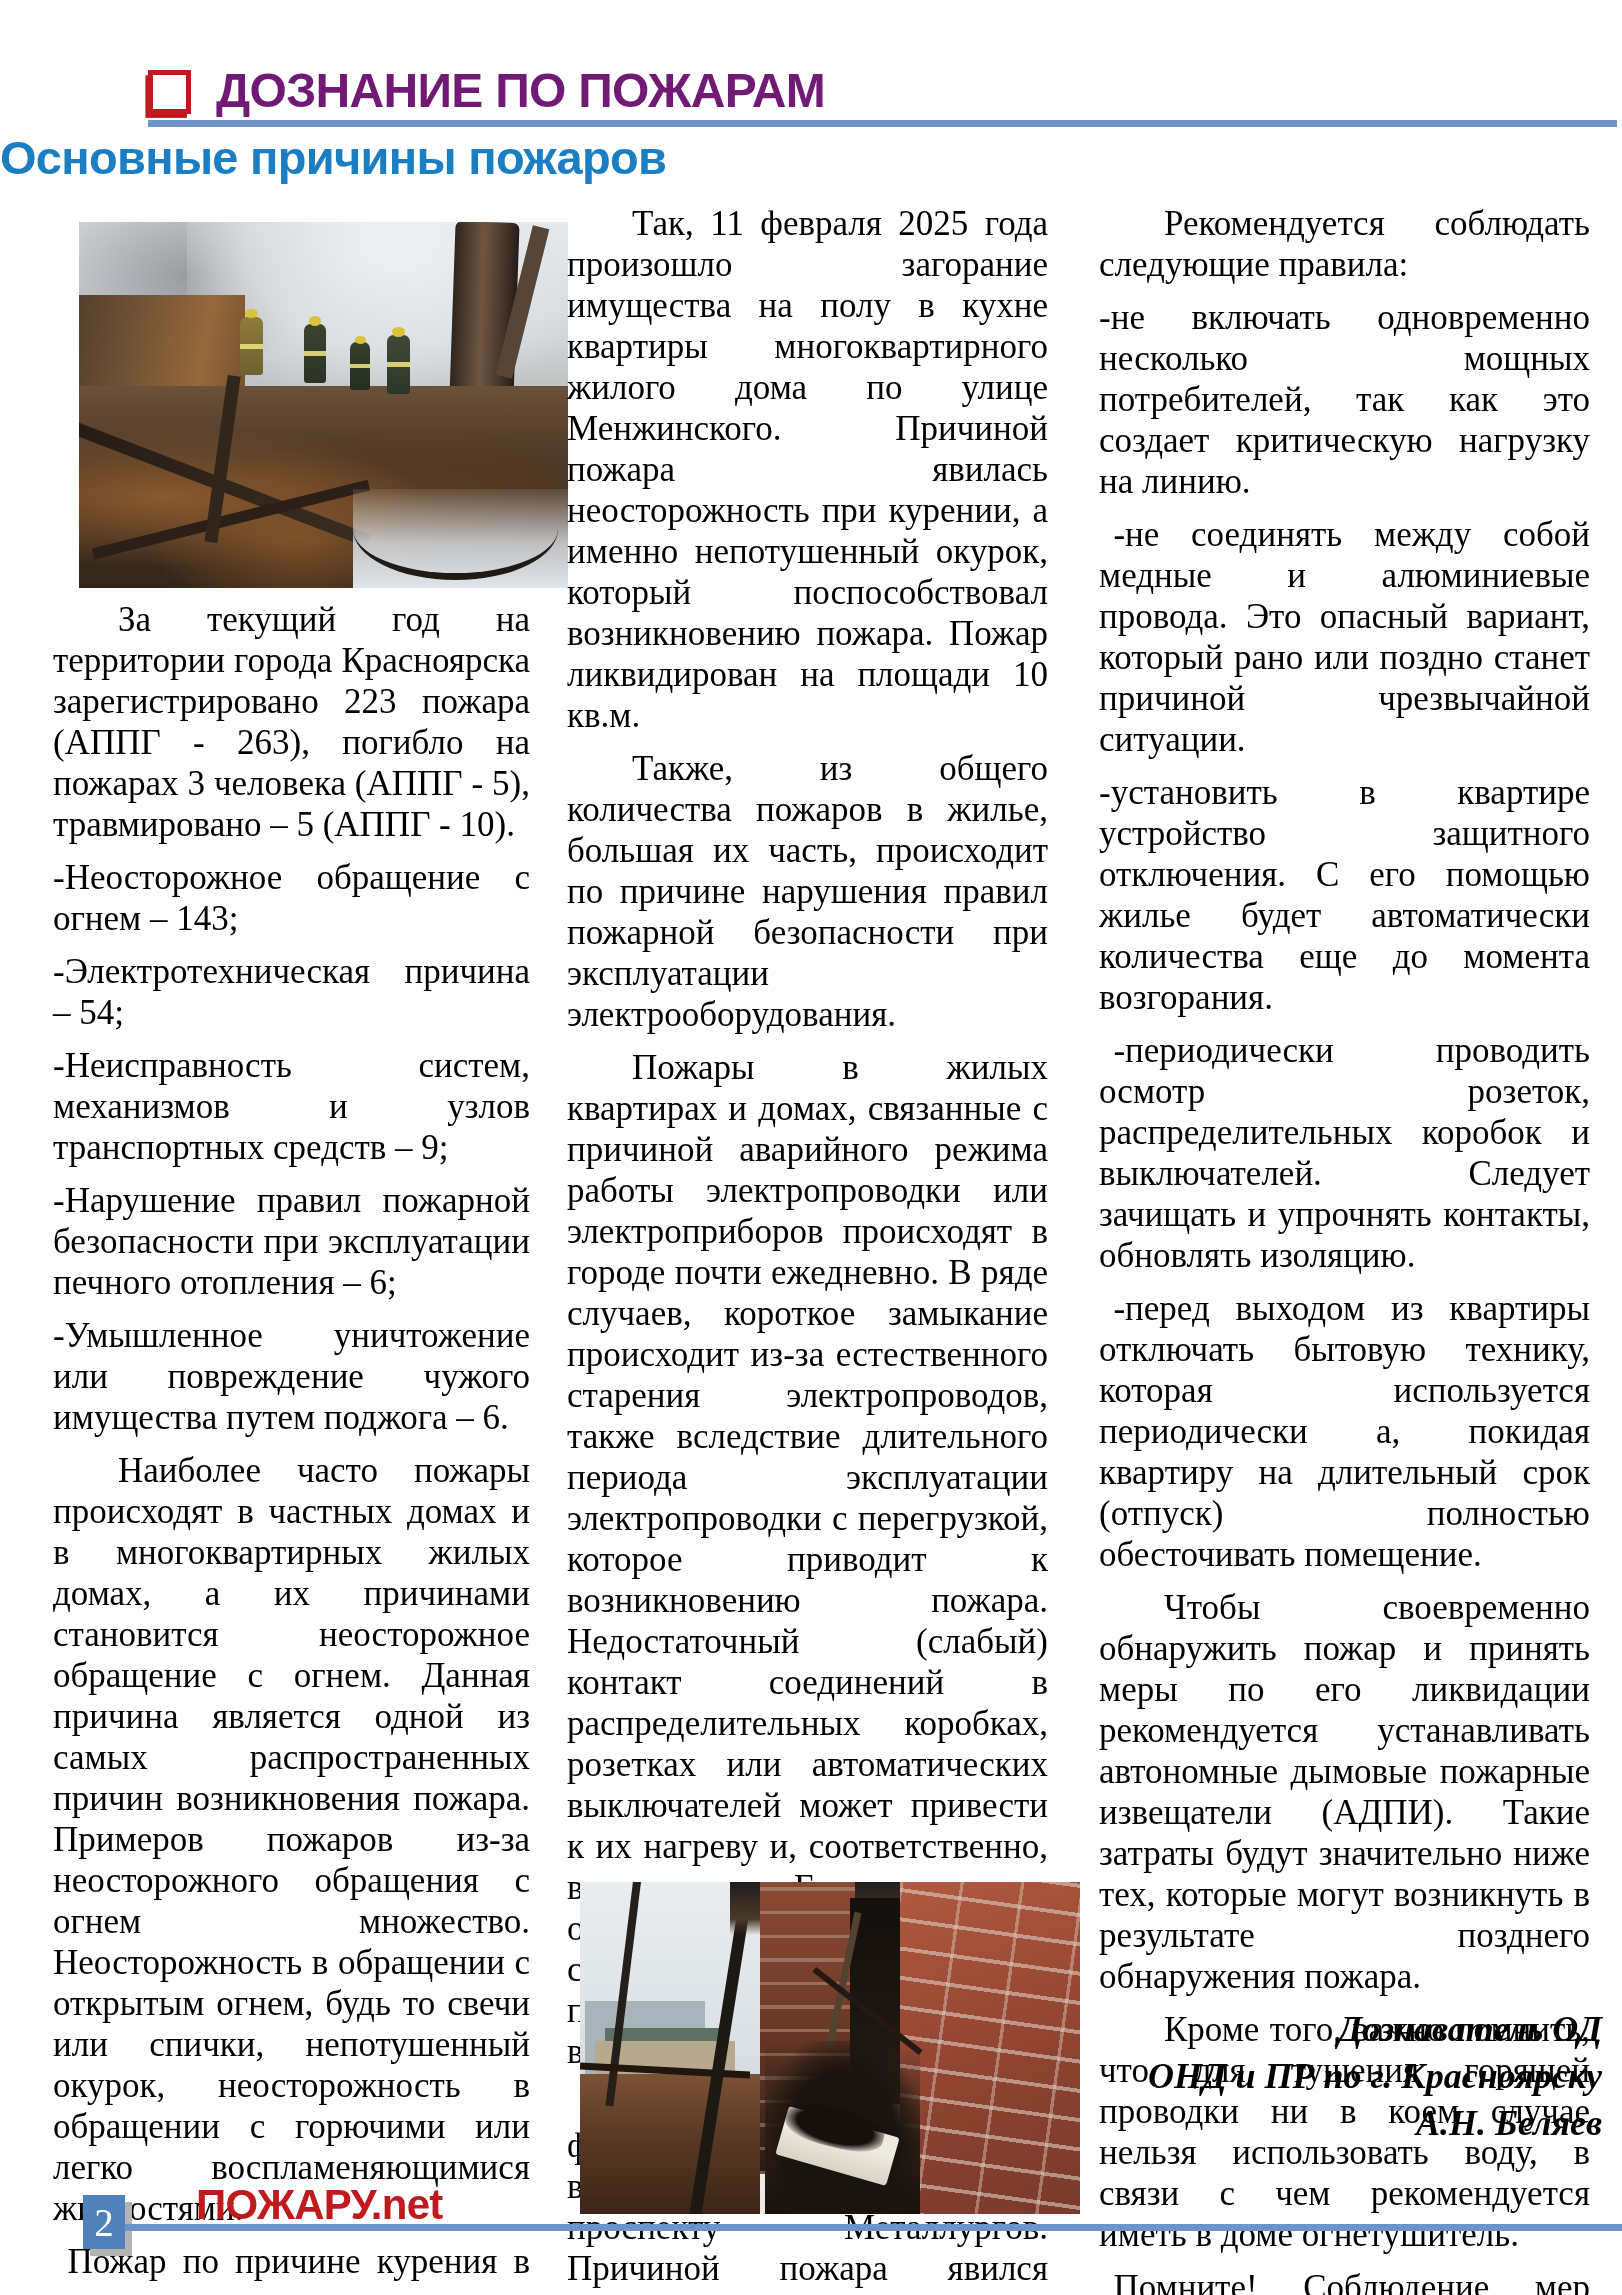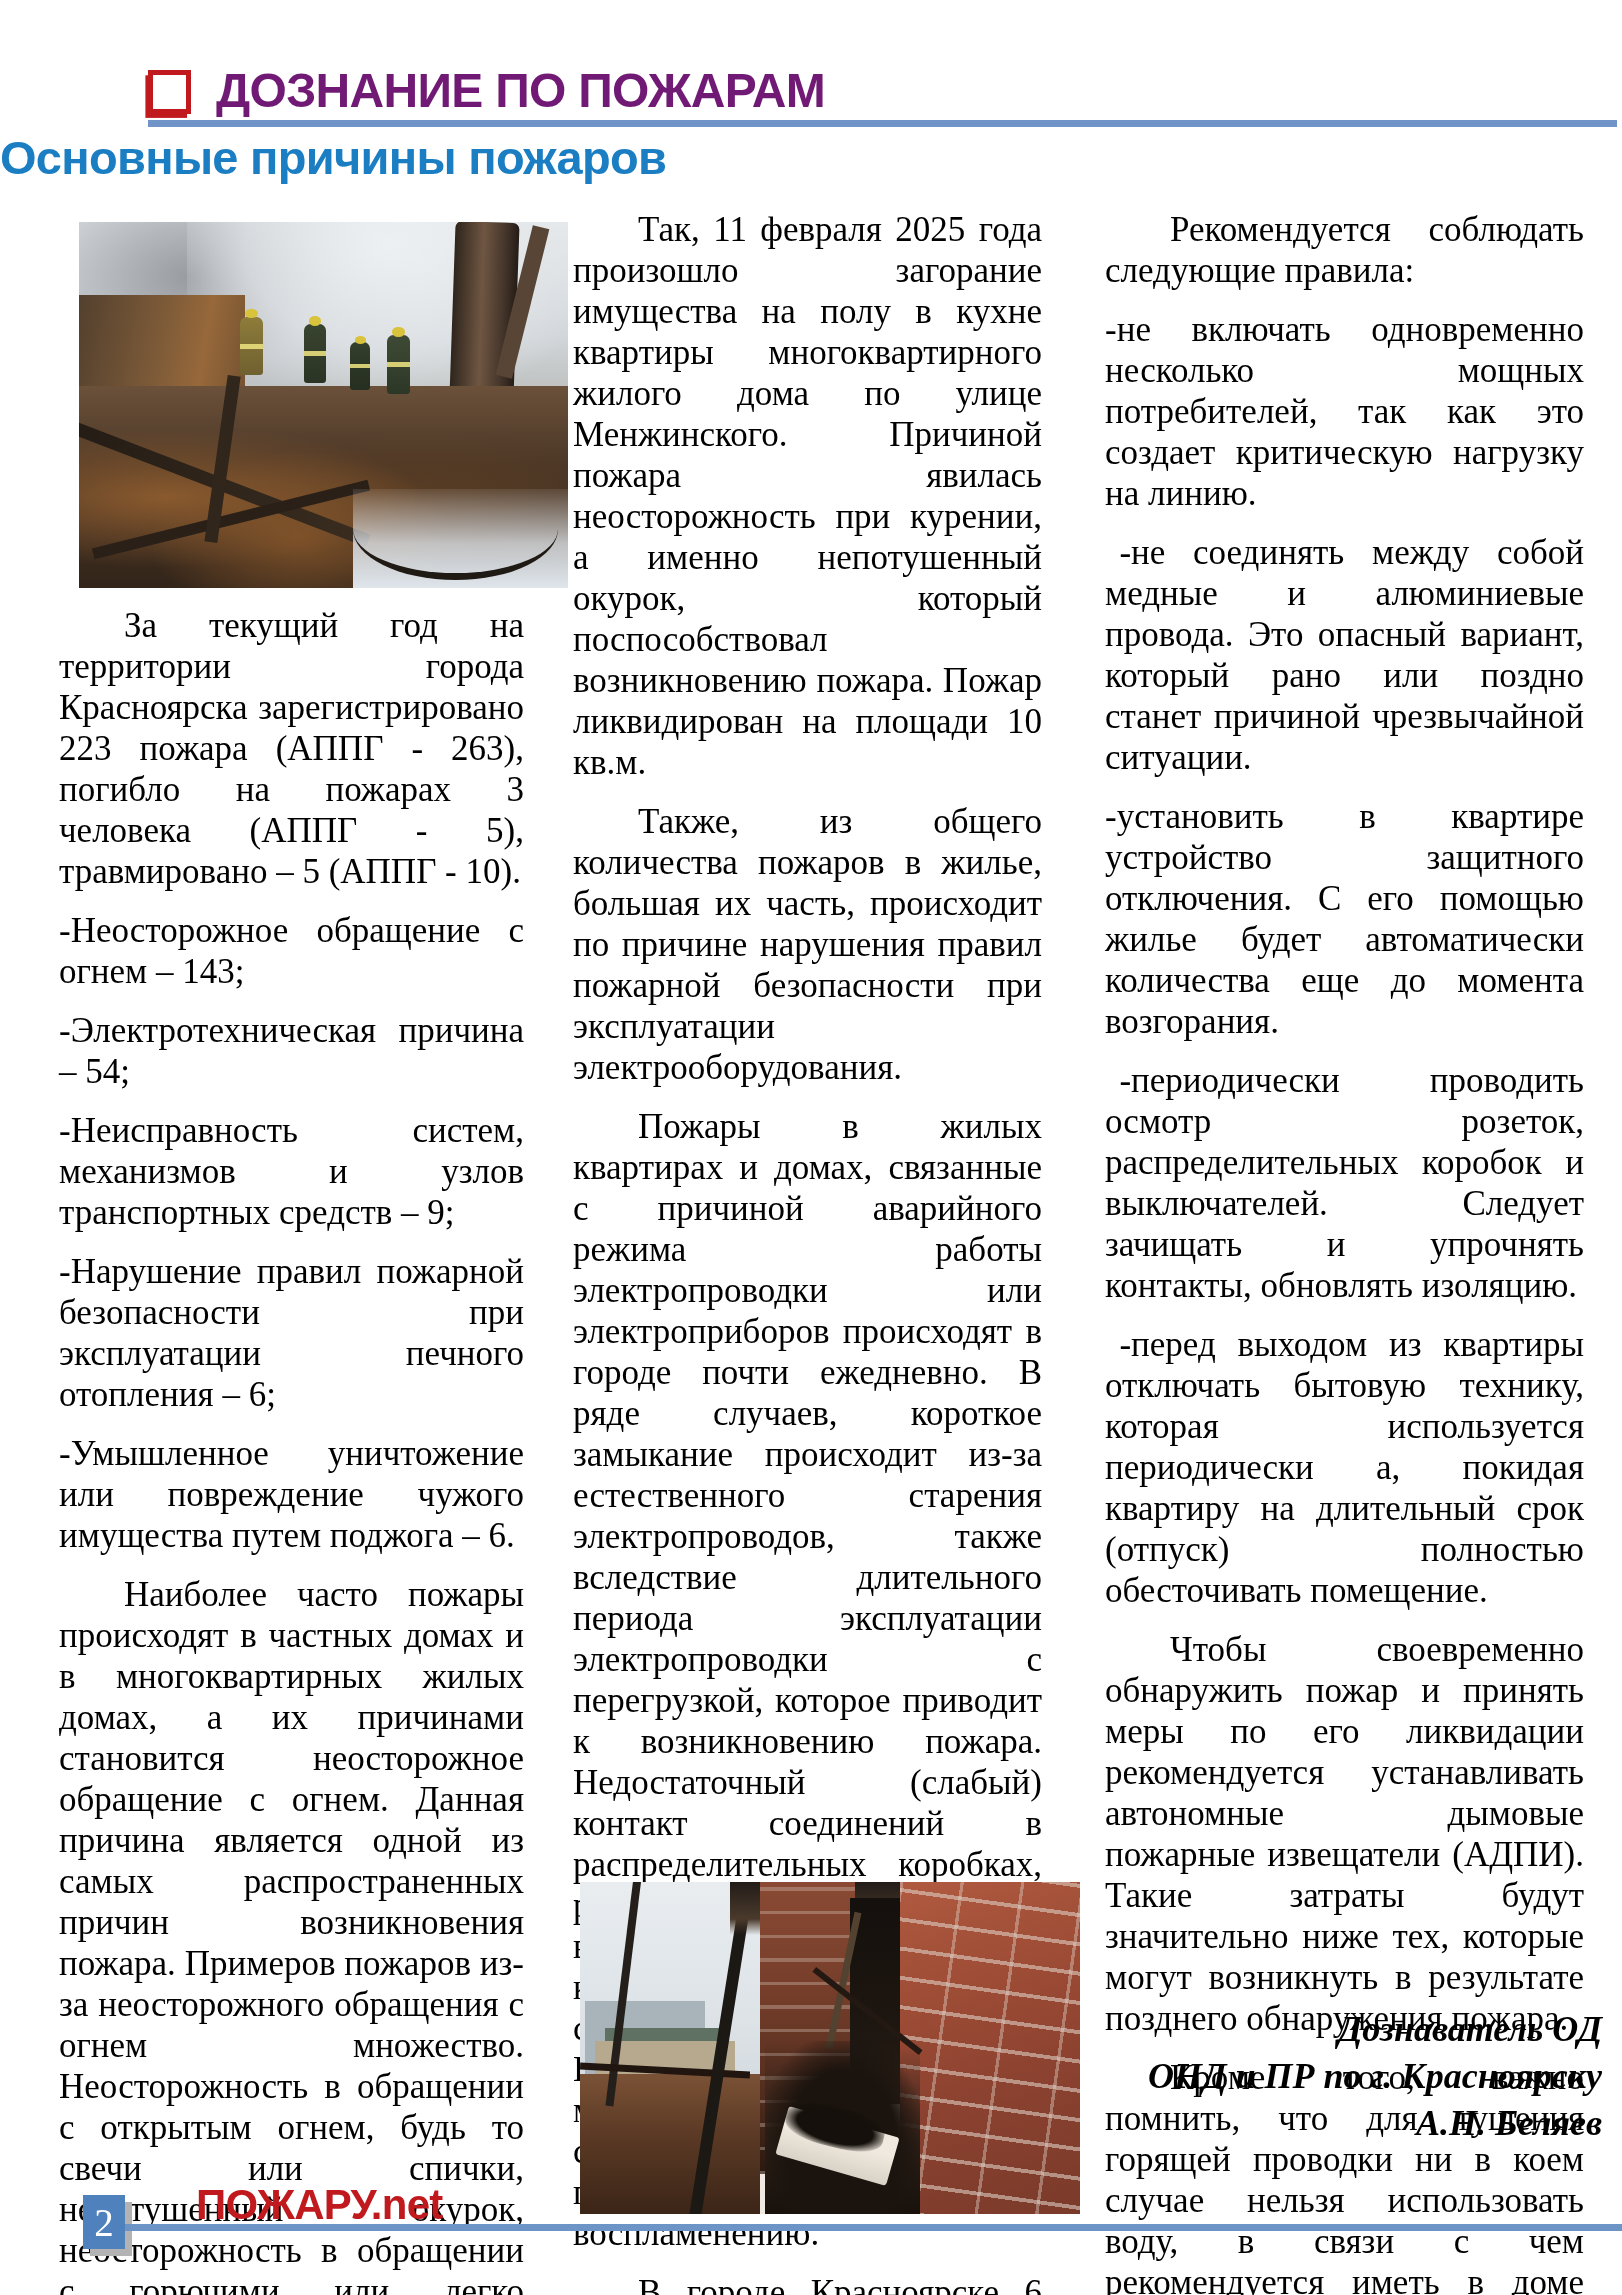--- a/index.html
+++ b/index.html
@@ -12,21 +12,21 @@
             box-shadow:-3.3px 4.6px 0 -0.7px #c01a1e;}
   .masthead-label{font-family:"Liberation Sans",sans-serif;font-weight:bold;font-size:48px;
                   color:#701a75;letter-spacing:-0.7px;white-space:nowrap;}
   .masthead-rule{position:absolute;left:148px;right:5.2px;top:120px;height:7.2px;background:#7093c8;}
   .page-title{position:absolute;left:0;top:130px;width:100%;margin:0;text-align:left;
               font-family:"Liberation Sans",sans-serif;font-weight:bold;font-size:47px;
               color:#1b7ec2;letter-spacing:-0.7px;}
 
   
   .col{position:absolute;font-size:35px;line-height:41px;text-align:justify;}
-  .col p{margin:18px;}
+  .col p{margin:12px;}
   .col1{left:41px;top:587px;width:501px;}
   .col2{left:555px;top:191px;width:505px;}
   .col3{left:1087px;top:191px;width:515px;}
   .ind-normal{text-indent:65px;}
   .ind-small{text-indent:14.4px;}
   .ind-none{text-indent:0;}
 
   
   .signature{position:absolute;left:1087px;top:2006px;width:515px;text-align:right;
              font-size:36px;line-height:47px;font-weight:bold;font-style:italic;}

